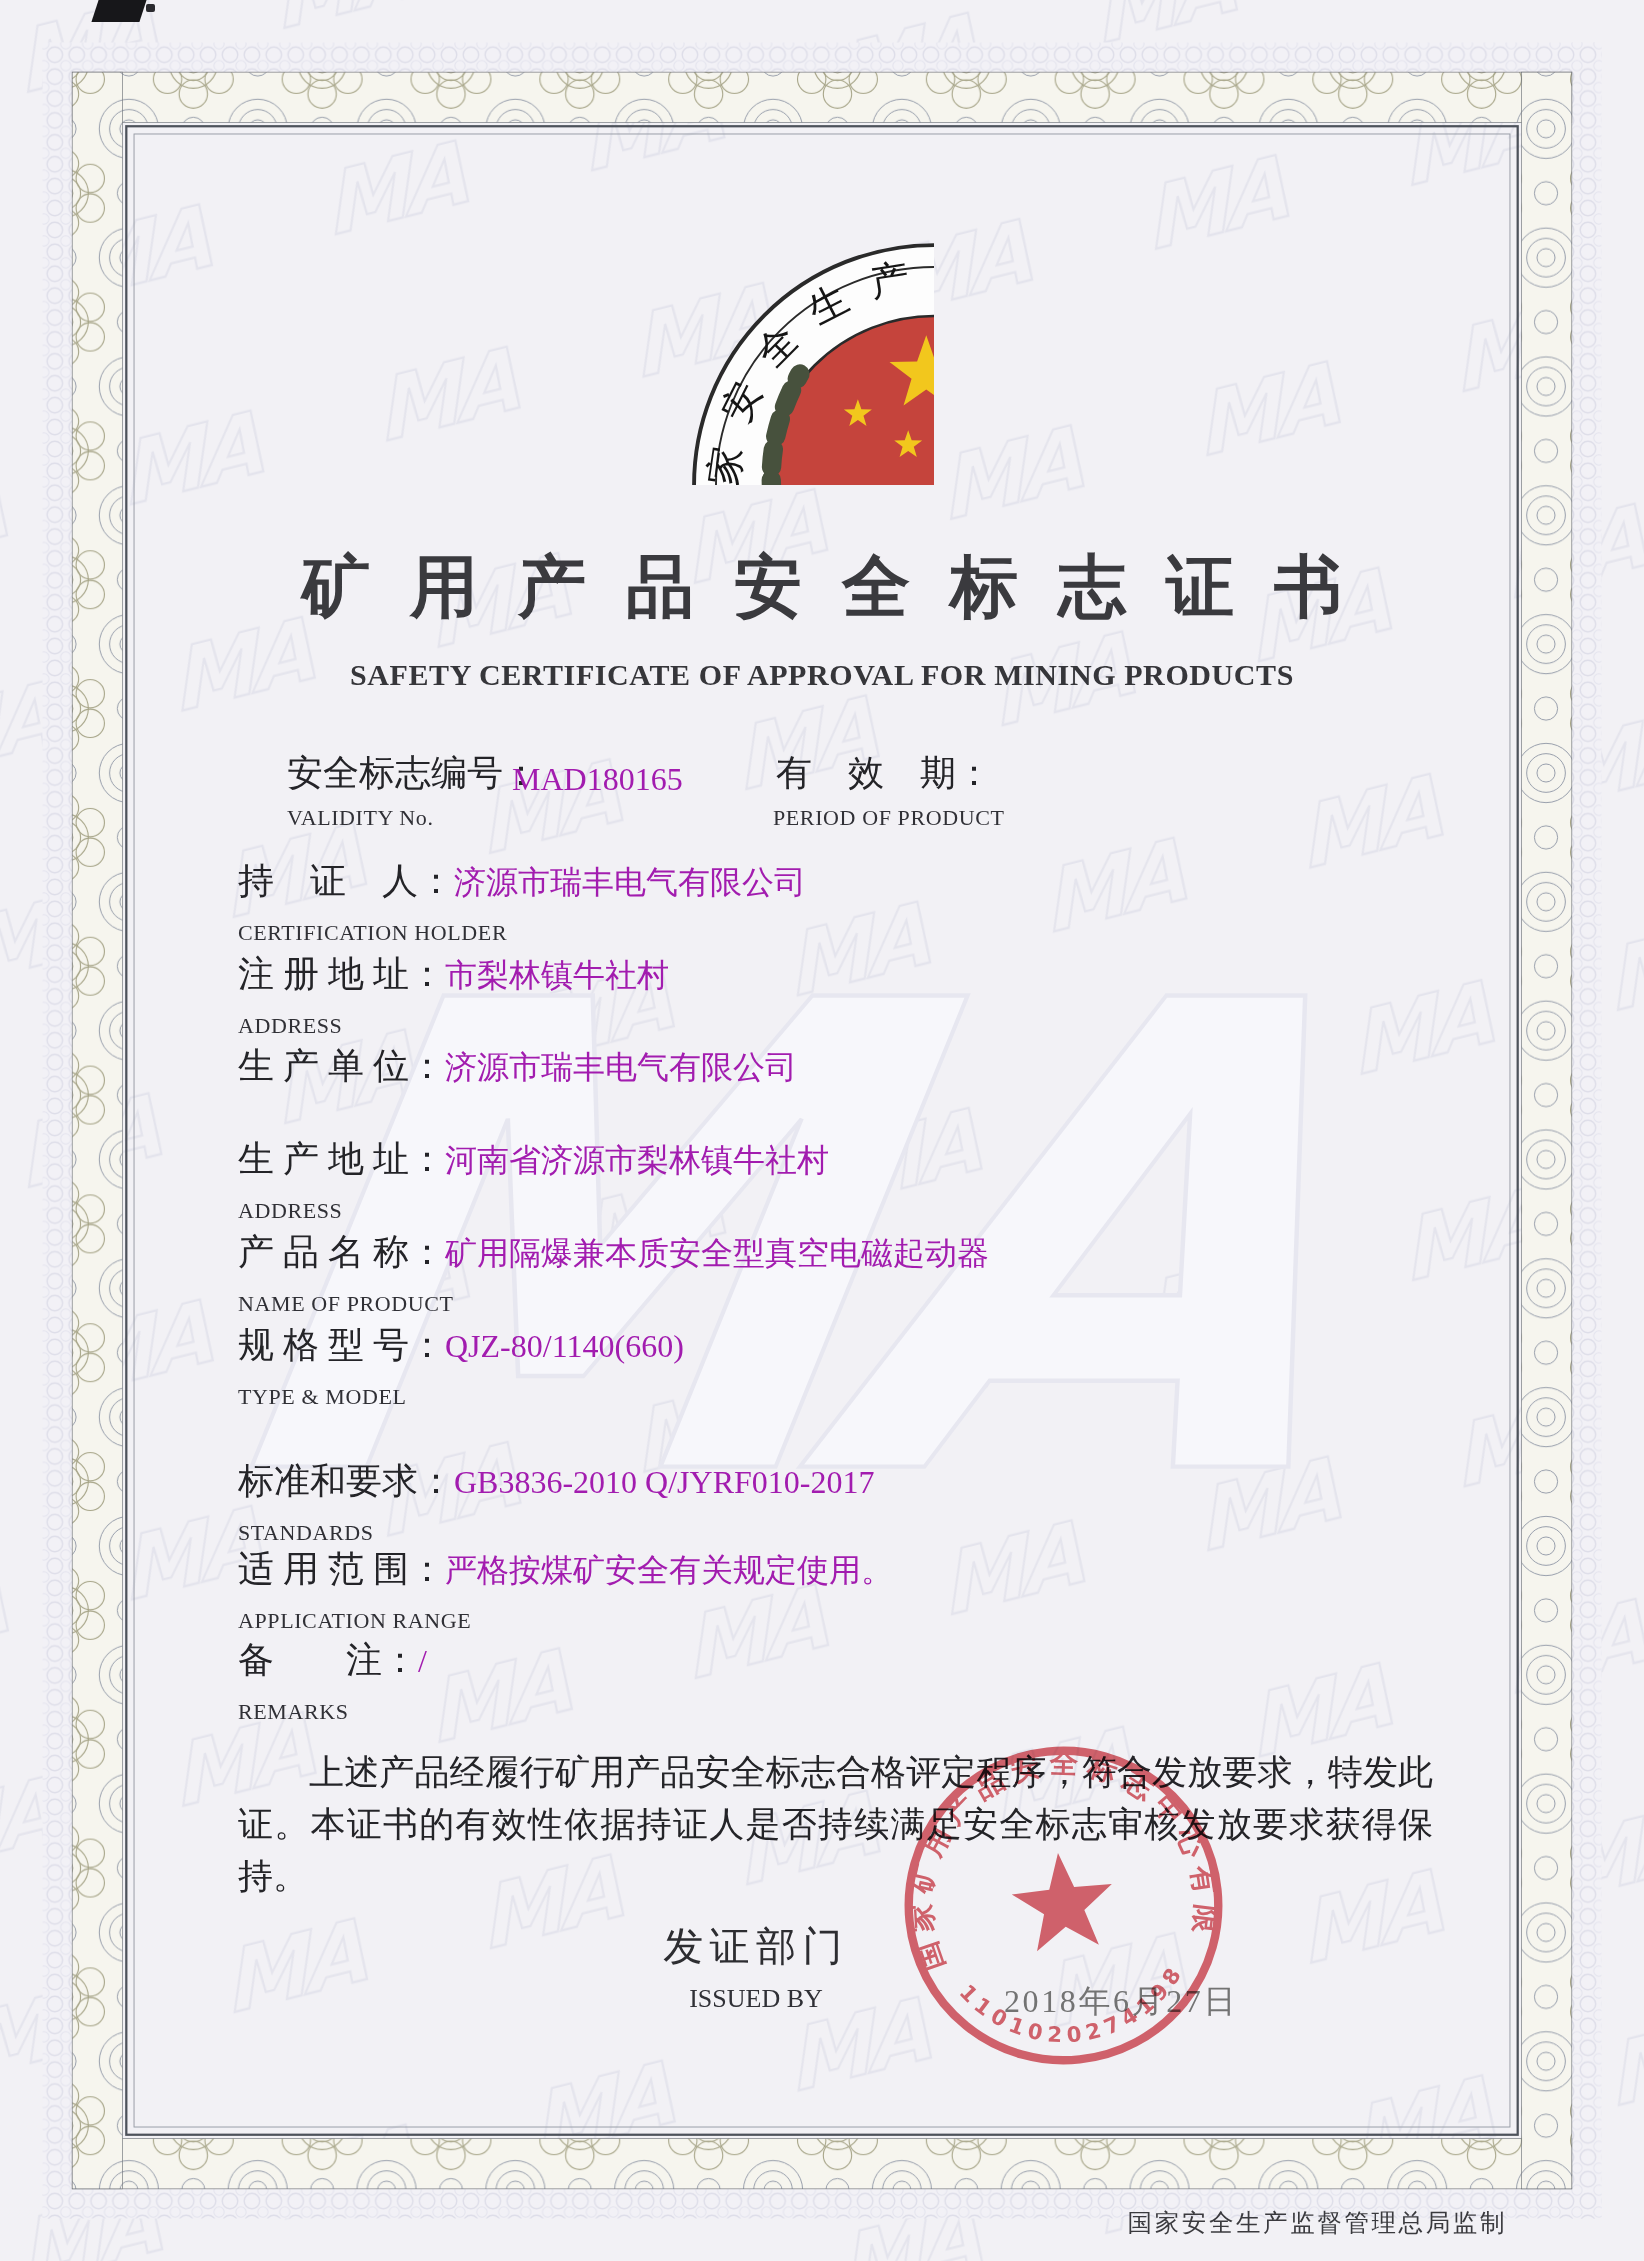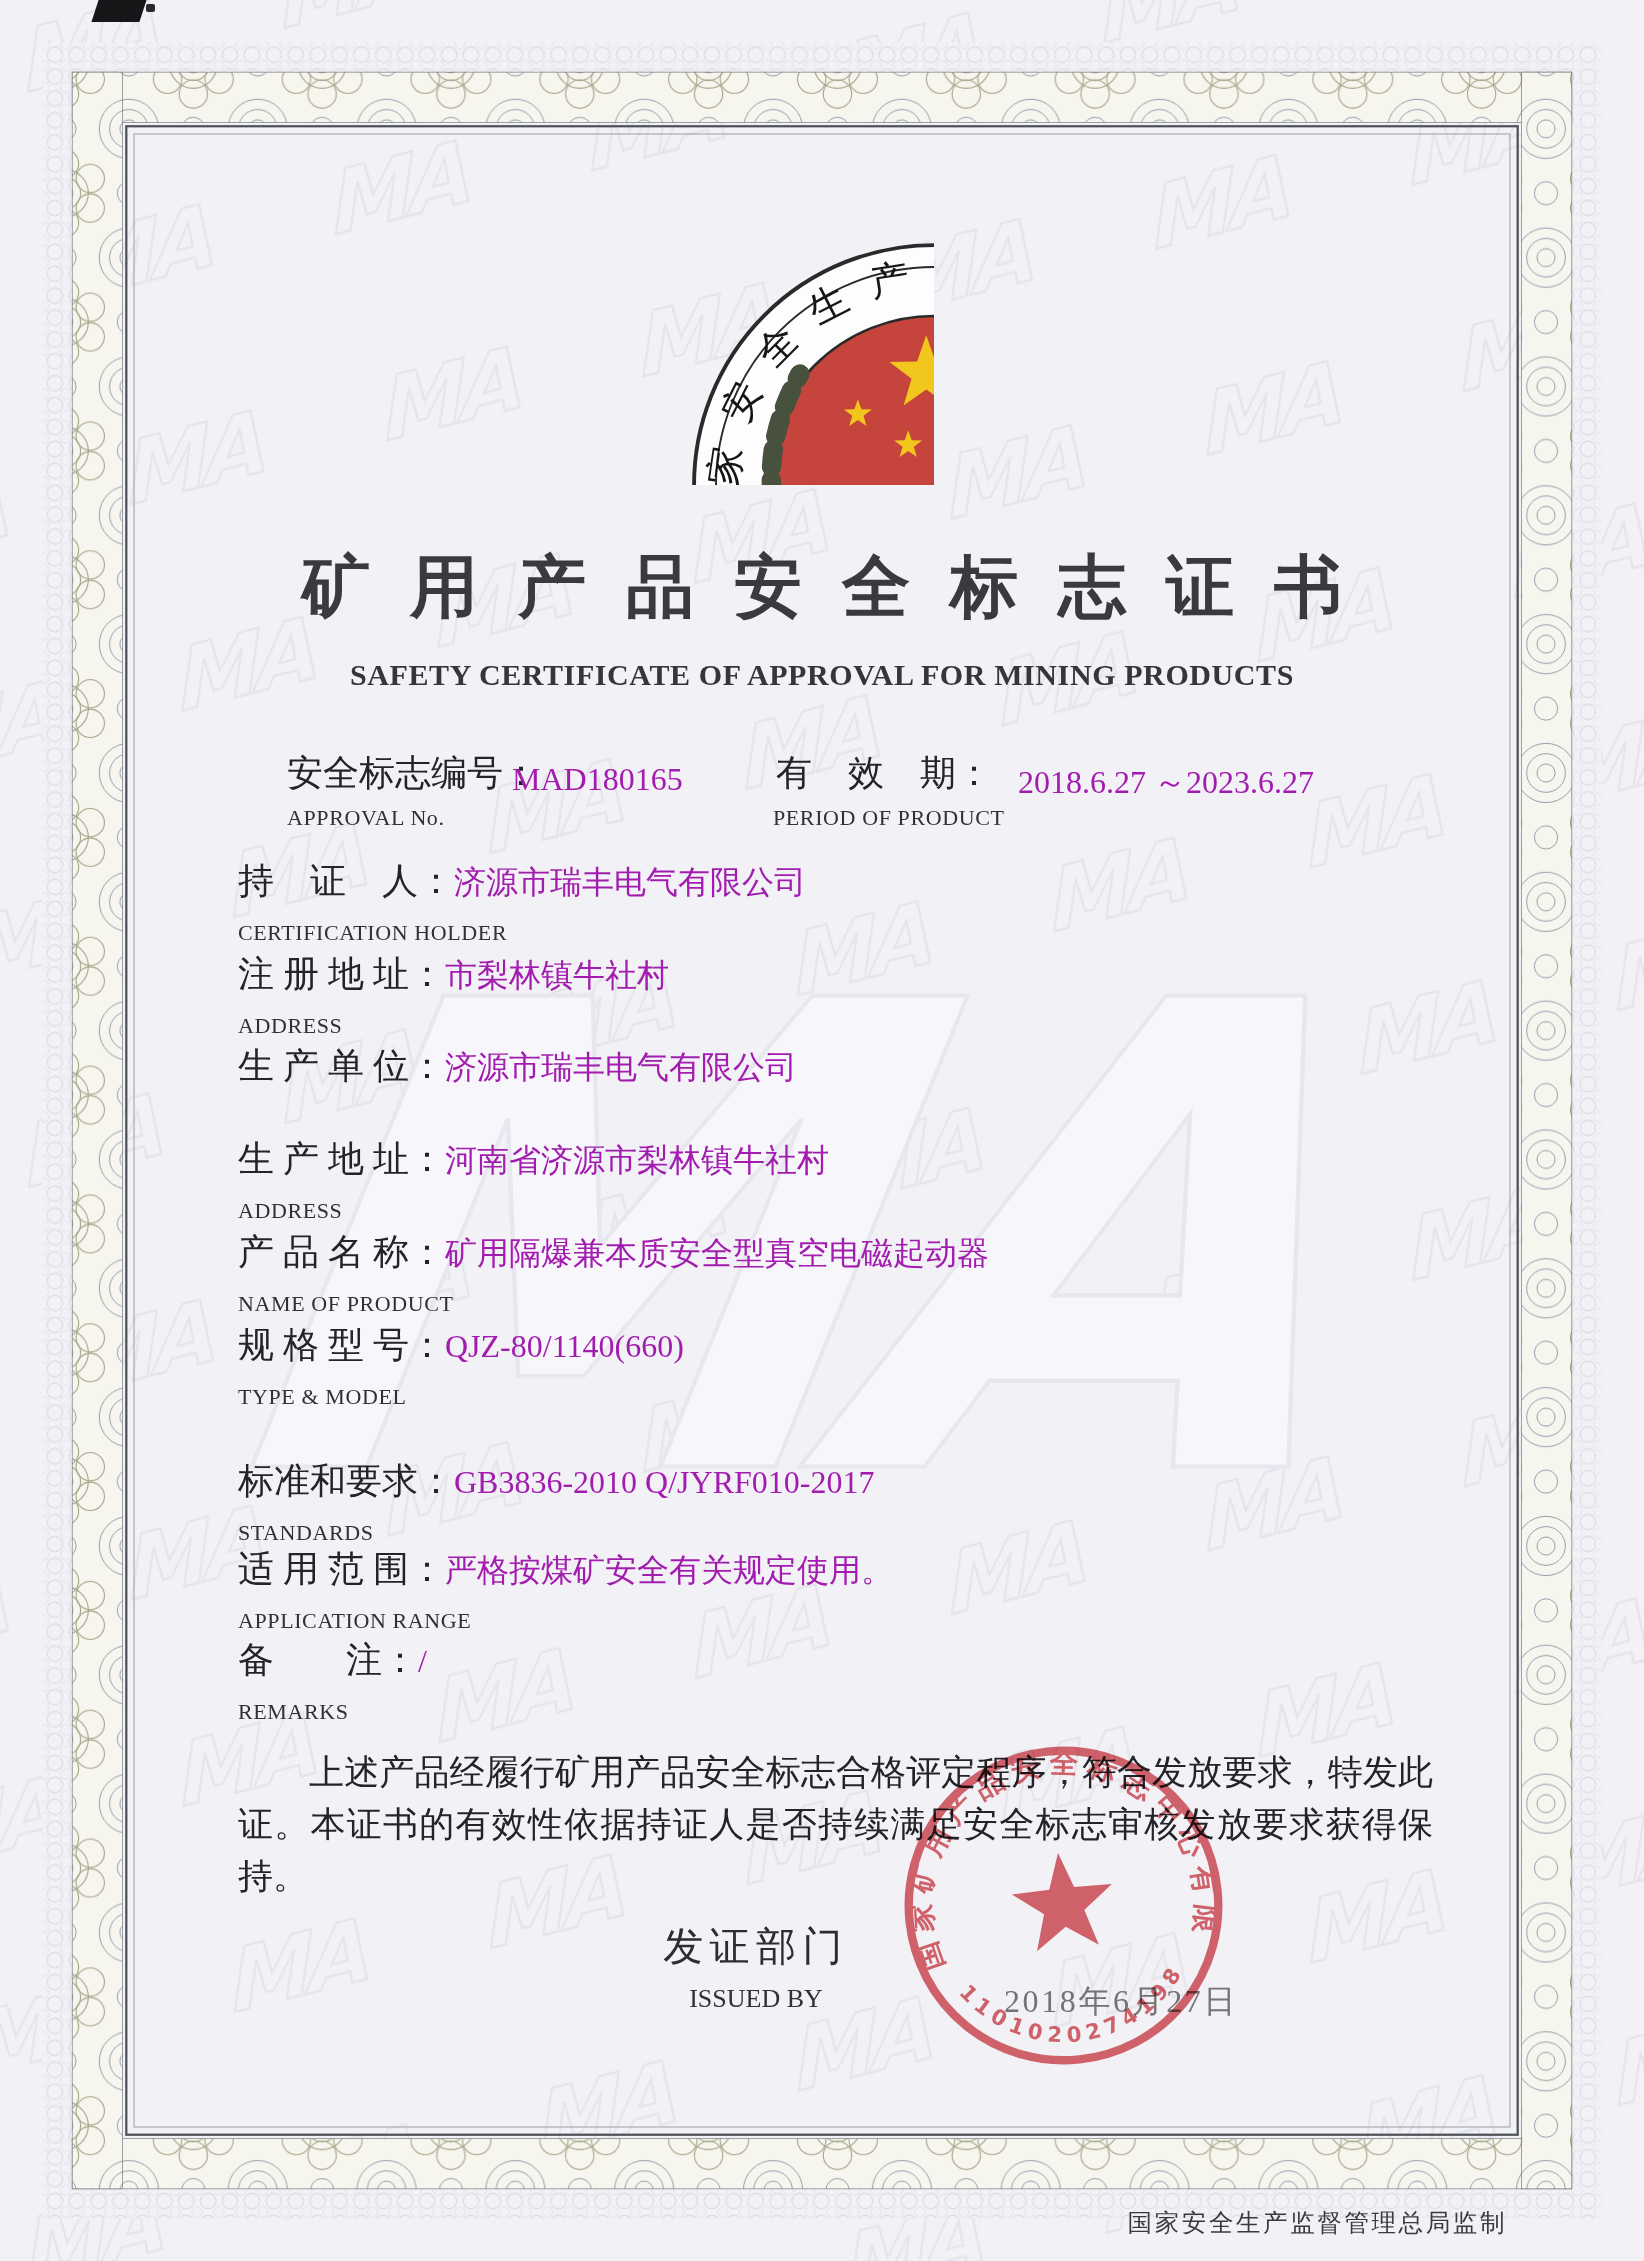--- a/index.html
+++ b/index.html
@@ -147,25 +147,24 @@
       <circle cx="-158" cy="16" r="4.5" fill="#151515"></circle>
       <circle cx="158" cy="16" r="4.5" fill="#151515"></circle>
     </svg>
   </svg>
 
   <div class="abs title-cn">矿用产品安全标志证书</div>
   <div class="abs title-en">SAFETY CERTIFICATE OF APPROVAL FOR MINING PRODUCTS</div>
 
   <div class="abs lab" style="left:287px;top:749px;">安全标志编号：</div>
   <div class="abs val" style="left:512px;top:761px;">MAD180165</div>
-  <div class="abs en" style="left:287px;top:805px;">APPROVAL No.</div>
+  <div class="abs en" style="left:287px;top:805px;">VALIDITY No.</div>
 
   <div class="abs lab" style="left:776px;top:749px;">有　效　期：</div>
   <div class="abs en" style="left:773px;top:805px;">PERIOD OF PRODUCT</div>
-  <div class="abs val" style="left:1018px;top:761px;">2018.6.27 ～2023.6.27</div>
 
   <div class="row" style="top:857px;">
     <span class="lab">持　证　人：</span><span class="val">济源市瑞丰电气有限公司</span>
     <span class="en">CERTIFICATION HOLDER</span>
   </div>
   <div class="row" style="top:950px;">
     <span class="lab">注 册 地 址：</span><span class="val">市梨林镇牛社村</span>
     <span class="en">ADDRESS</span>
   </div>
   <div class="row" style="top:1042px;">

